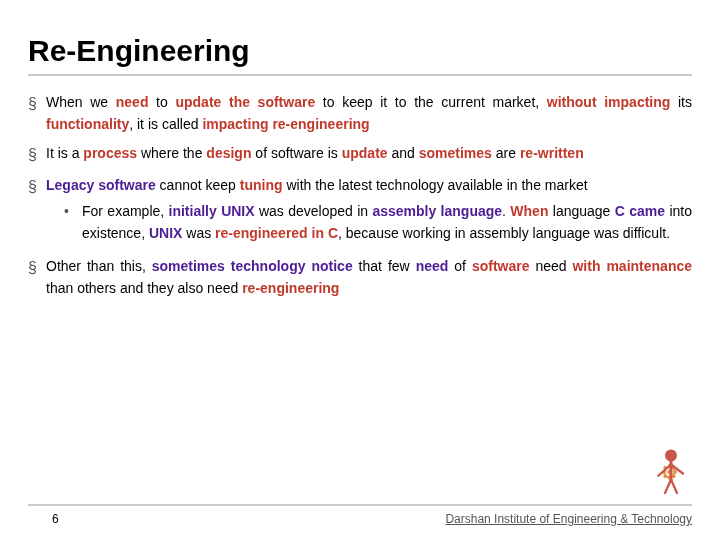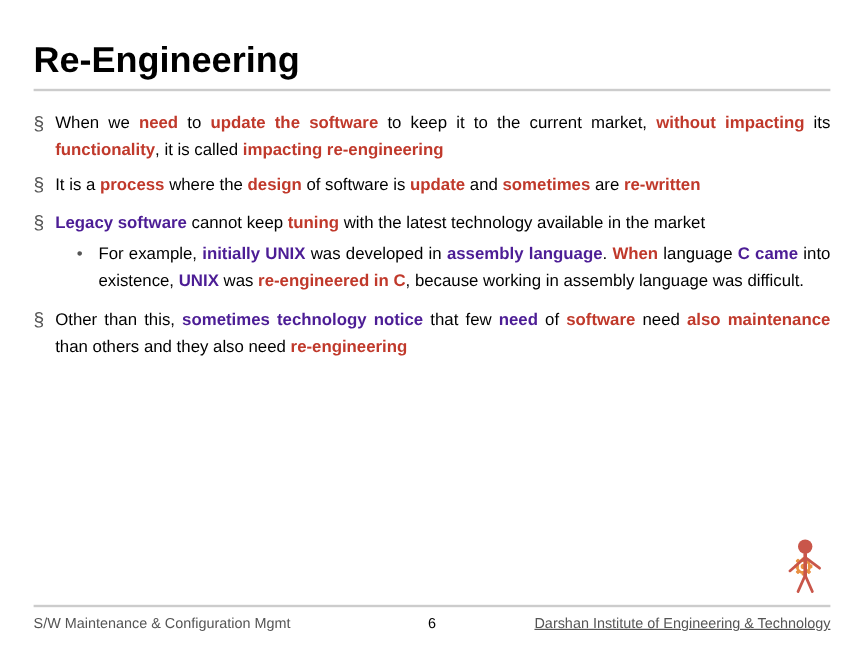--- a/index.html
+++ b/index.html
@@ -124,26 +124,25 @@
           <span class="bullet-marker">§</span>
           <div class="bullet-text"><span class="hl-orange">Legacy software</span> cannot keep <span class="hl-red">tuning</span> with the latest technology available in the market<ul class="sub-list">
               <li class="sub-item">
                 <span class="sub-marker">•</span>
                 <div class="sub-text">For example, <span class="hl-orange">initially UNIX</span> was developed in <span class="hl-orange">assembly language</span>. <span class="hl-red">When</span> language <span class="hl-orange">C came</span> into existence, <span class="hl-orange">UNIX</span> was <span class="hl-red">re-engineered in C</span>, because working in assembly language was difficult.</div>
               </li>
             </ul></div>
         </li>
         <li class="bullet-item">
           <span class="bullet-marker">§</span>
-          <div class="bullet-text">Other than this, <span class="hl-orange">sometimes technology notice</span> that few <span class="hl-orange">need</span> of <span class="hl-red">software</span> need <span class="hl-red">also maintenance</span> than others and they also need <span class="hl-red">re-engineering</span></div>
+          <div class="bullet-text">Other than this, <span class="hl-orange">sometimes technology notice</span> that few <span class="hl-orange">need</span> of <span class="hl-red">software</span> need <span class="hl-red">with maintenance</span> than others and they also need <span class="hl-red">re-engineering</span></div>
         </li>
       </ul>
   </div>
   <div class="footer">
-    <span class="footer-left">S/W Maintenance &amp; Configuration Mgmt</span>
     <span class="footer-number">6</span>
     <span class="footer-right">Darshan Institute of Engineering &amp; Technology</span>
 
     <svg class="gear-figure" viewBox="0 0 80 80" xmlns="http://www.w3.org/2000/svg">
 
       <circle cx="52" cy="18" r="8" fill="#c0392b"></circle>
 
       <g transform="translate(38, 28)">
         <circle cx="12" cy="12" r="7" fill="none" stroke="#e67e22" stroke-width="3"></circle>
         <circle cx="12" cy="12" r="3" fill="#e67e22"></circle>

